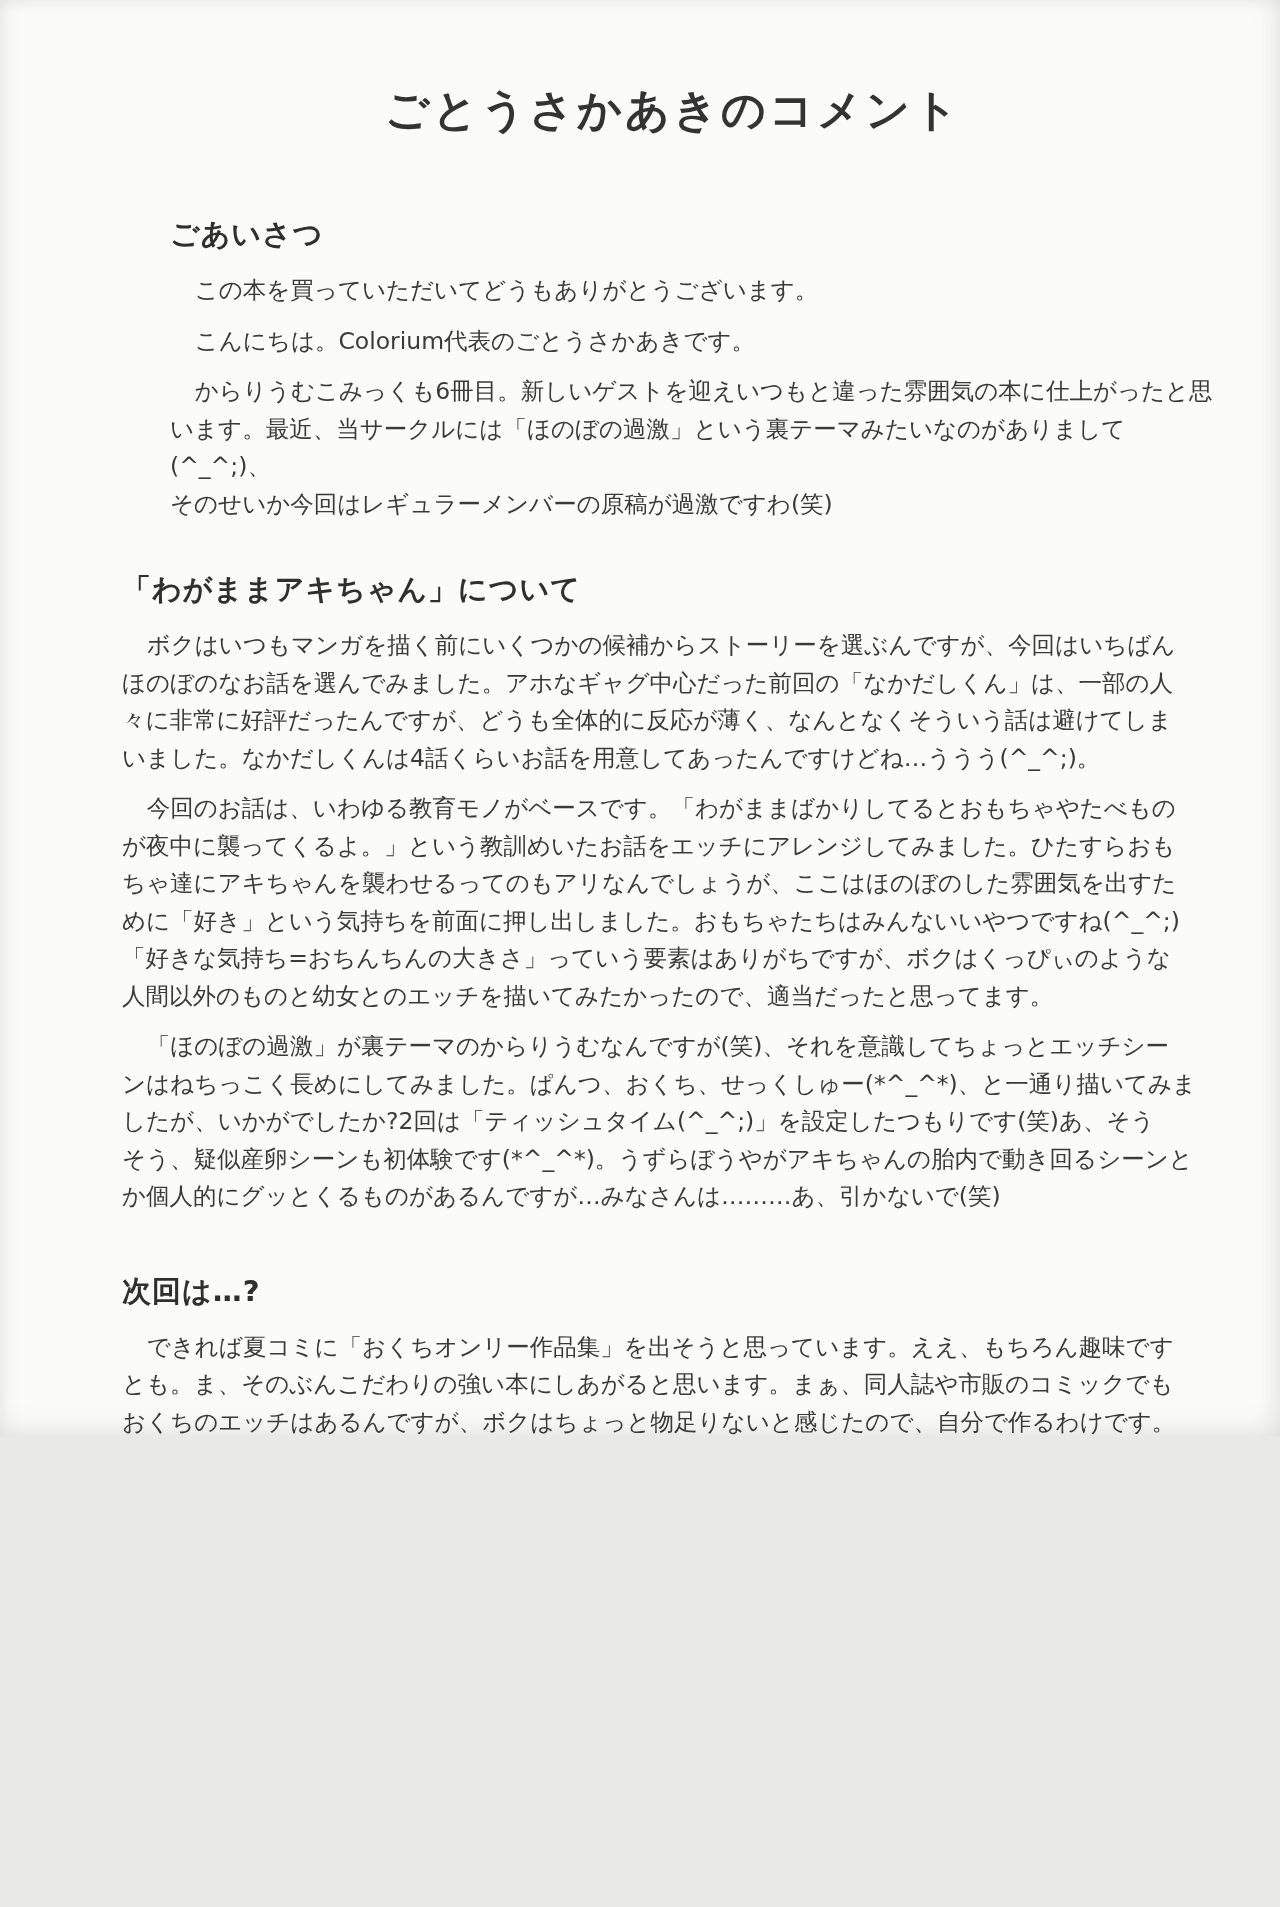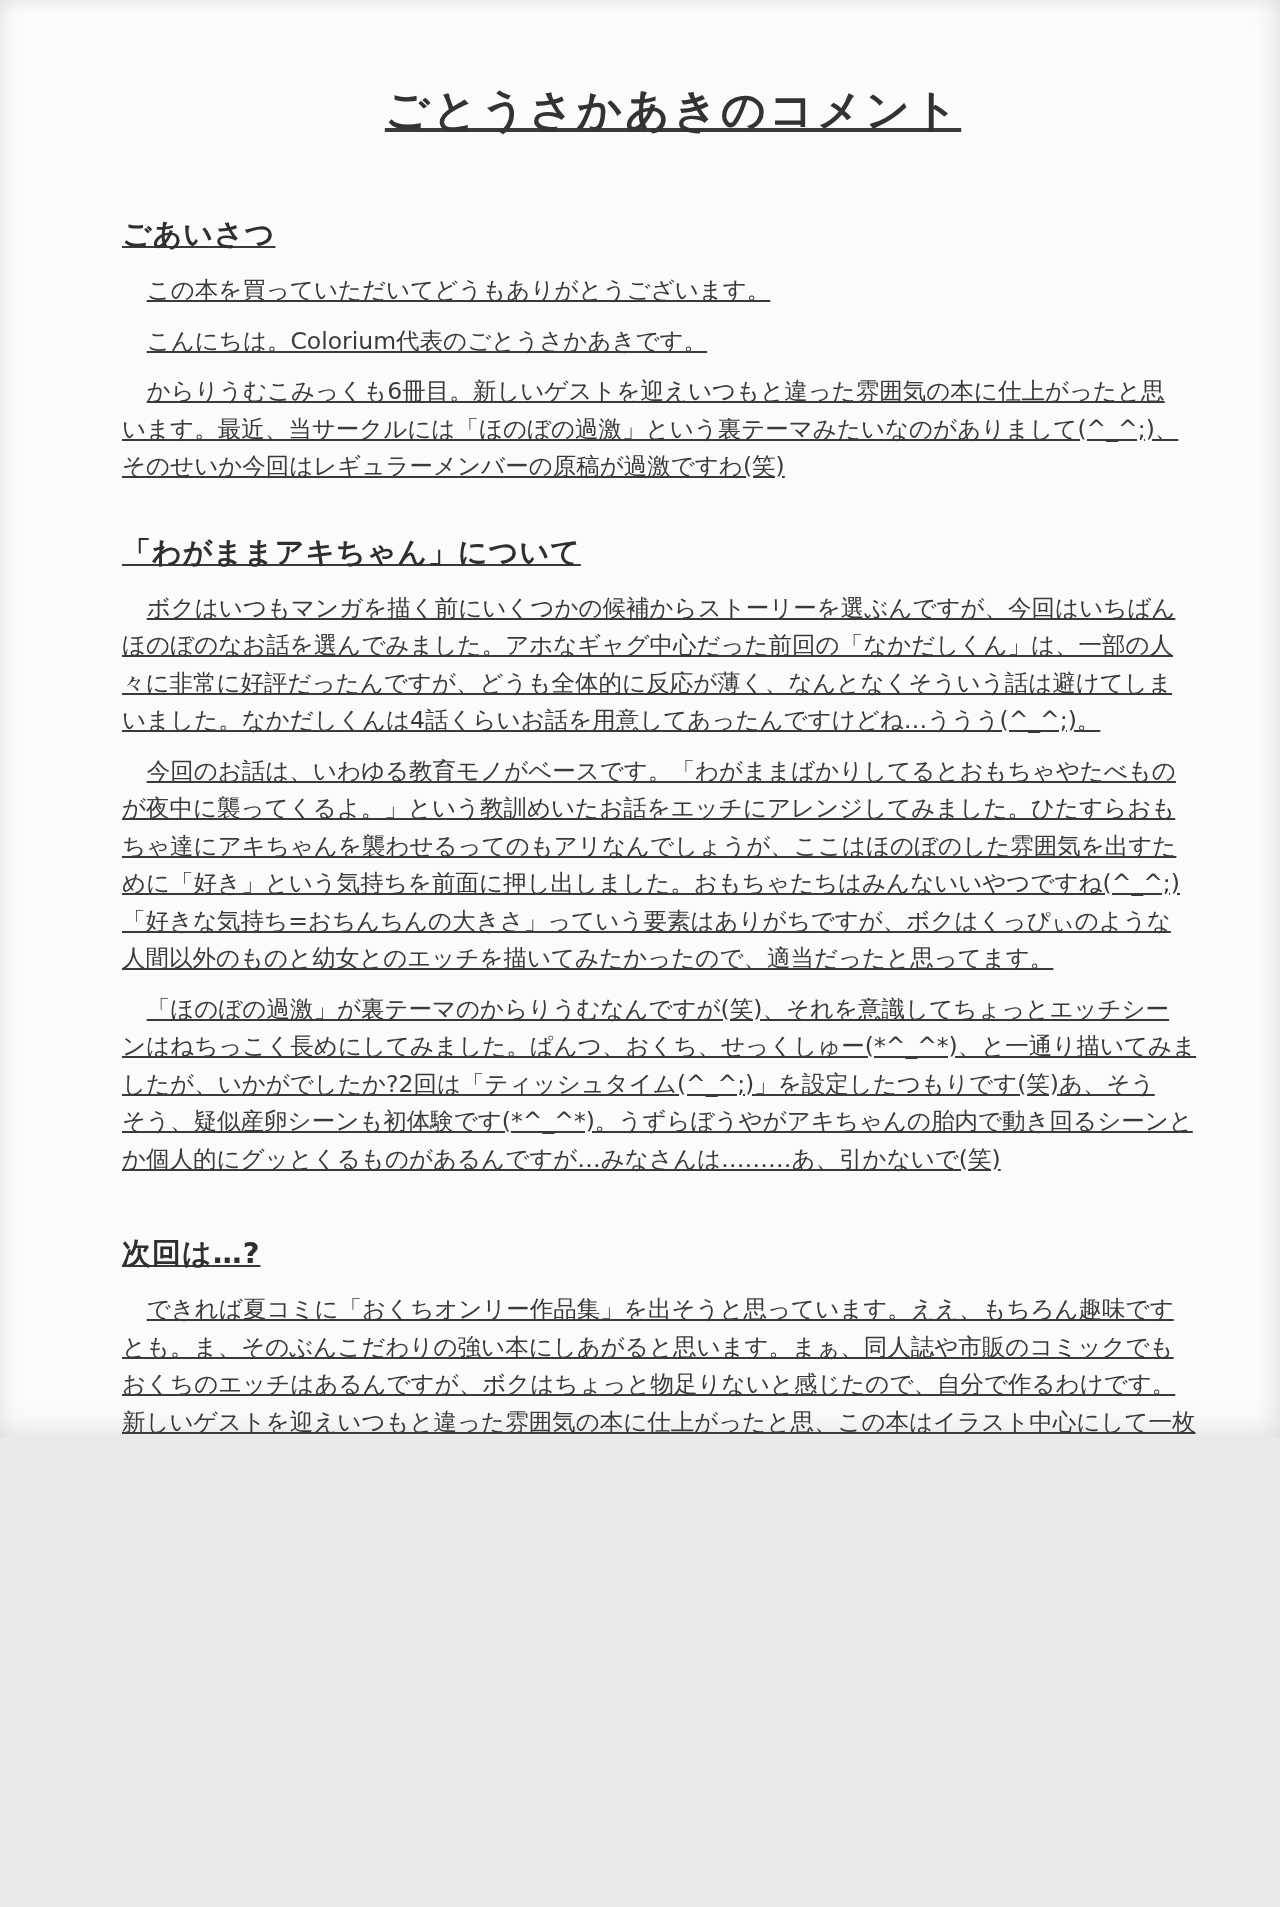--- a/index.html
+++ b/index.html
@@ -11,33 +11,32 @@
     box-sizing: border-box;
     padding: 58px 56px 0 122px;
     background: #fbfbf9;
     color: #3a3a3a;
     font-family: "DejaVu Sans", sans-serif;
     overflow: hidden;
     box-shadow: inset -10px 0 22px rgba(0,0,0,0.045),
                 inset 0 -12px 26px rgba(0,0,0,0.055),
                 inset 8px 0 16px rgba(0,0,0,0.025),
                 inset 0 6px 12px rgba(0,0,0,0.02);
-    text-decoration: underline;
   }
   .title {
     margin: 24px 0 0 0;
     font-size: 44px;
     line-height: 1.25;
     font-weight: 700;
     letter-spacing: 3px;
     color: #333333;
     text-align: center;
   }
   section { display: block; }
-  .sec1 { margin-top: 79px; }
+  .sec1 { margin-top: 79px; margin-left: 48px; }
   .sec2 { margin-top: 48px; }
   .sec3 { margin-top: 57px; }
   .sec4 { margin-top: 78px; }
   h2 {
     margin: 0 0 20px 0;
     font-size: 29px;
     line-height: 36px;
     font-weight: 700;
     letter-spacing: 1px;
     color: #2f2f2f;

